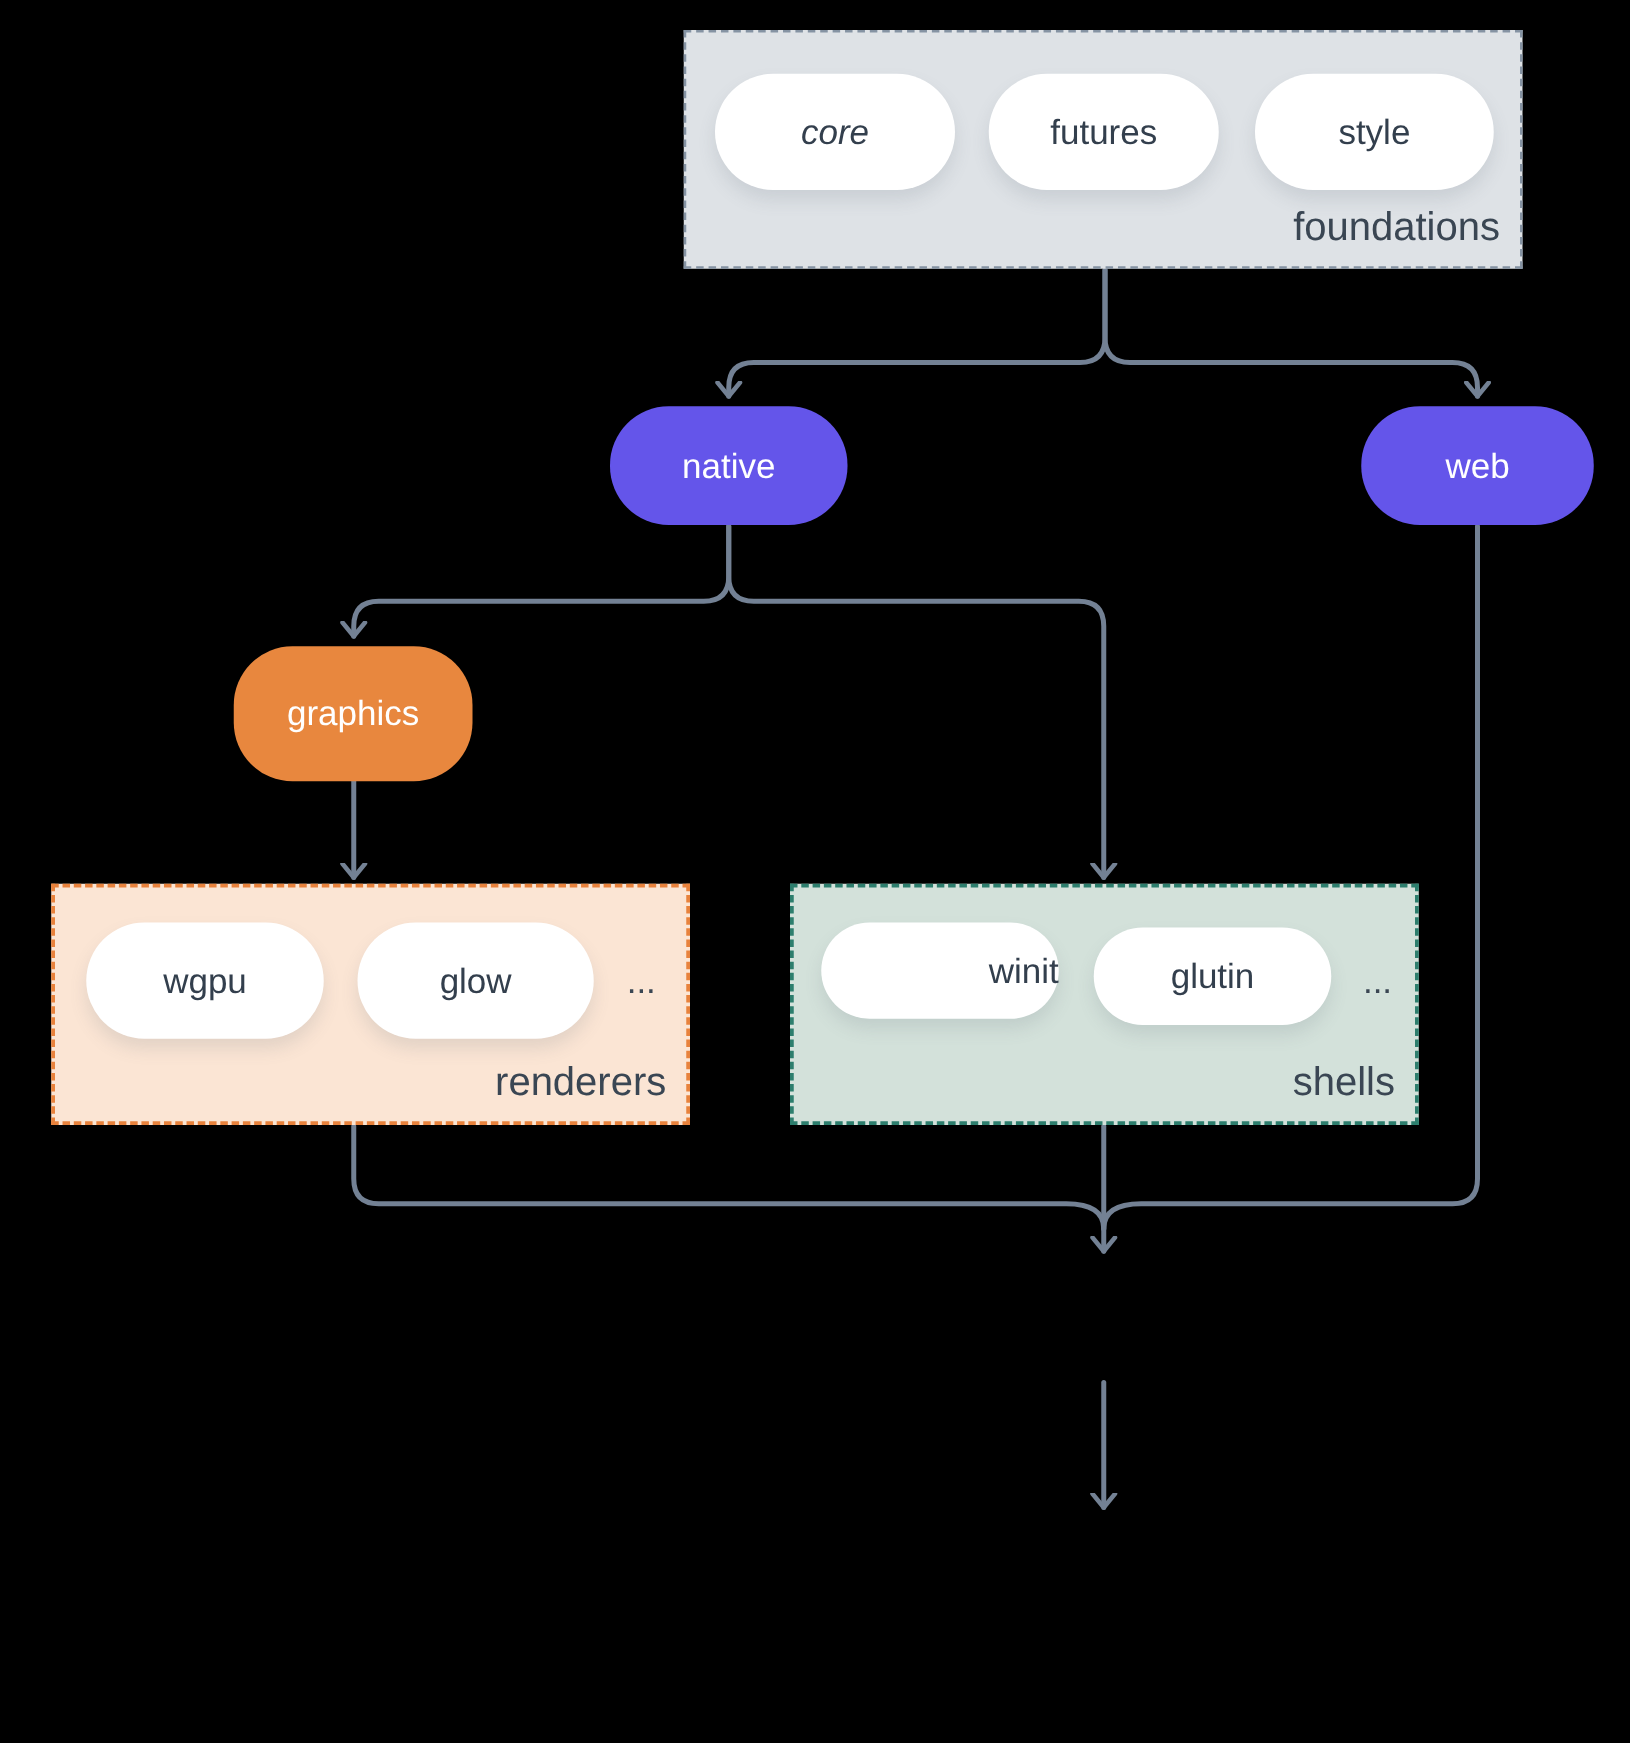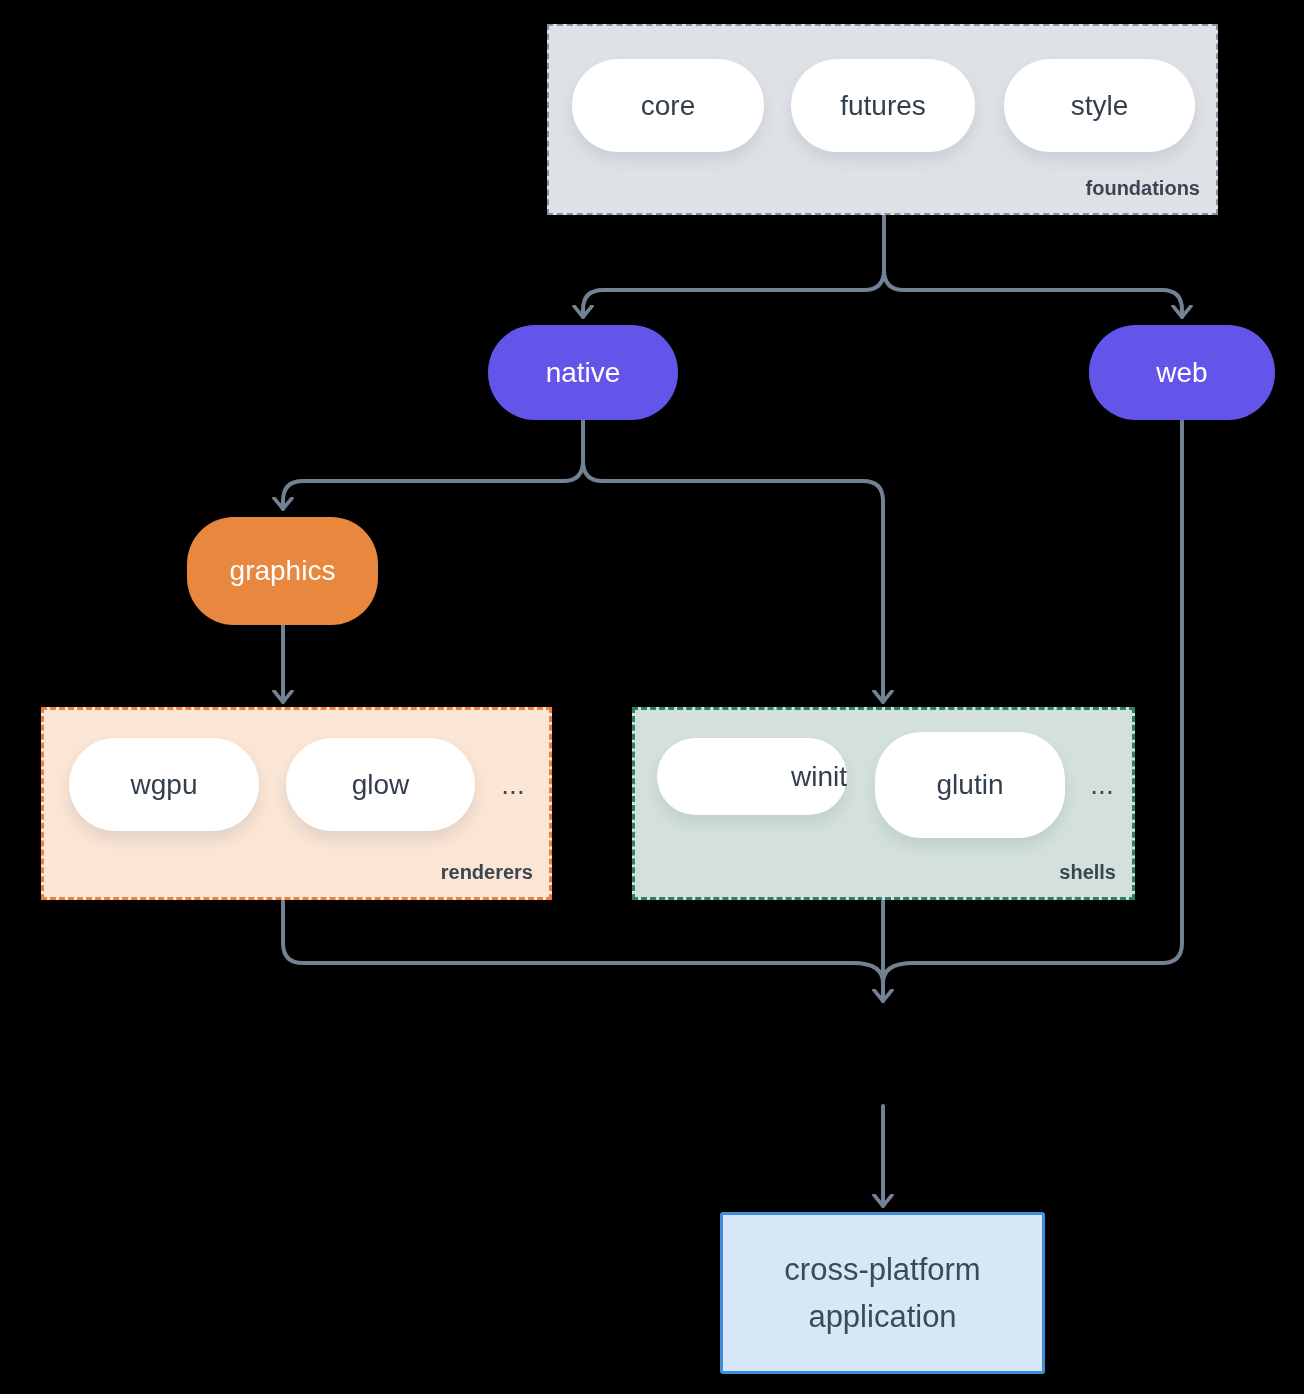--- a/index.html
+++ b/index.html
@@ -4,21 +4,21 @@
 <style>
   html,body{margin:0;padding:0;background:#000;}
   #canvas{
     position:relative;width:1304px;height:1394px;background:#000000;
     font-family:"Liberation Sans", sans-serif;overflow:hidden;
   }
   .group{position:absolute;box-sizing:border-box;}
   .group-foundations{left:547px;top:24px;width:671px;height:191px;background:#dee2e6;border:2px dashed #8593a3;}
   .group-renderers{left:25px;top:707px;width:511px;height:193px;background:#fbe5d4;border:3px dashed #e8823c;margin-left:16px;}
   .group-shells{left:632px;top:707px;width:503px;height:193px;background:#d3e1da;border:3px dashed #2d7e6d;}
-  .group-label{position:absolute;right:16px;bottom:13px;font-size:20px;color:#3a4653;font-weight:bold;}
+  .group-label{position:absolute;right:16px;bottom:13px;font-size:32px;color:#3a4653;}
   .pill{
     position:absolute;display:flex;align-items:center;justify-content:center;
     border-radius:47px;font-size:28px;color:#333f4d;
   }
   .pill-white{background:#ffffff;box-shadow:0 8px 14px rgba(100,110,125,0.16);}
   .pill-purple{background:#6455ea;color:#ffffff;}
   .pill-orange{background:#e8873e;color:#ffffff;}
   .pill-blue{background:#2e89d8;color:#ffffff;}
   .dots{position:absolute;font-size:28px;color:#3a4653;display:flex;align-items:center;justify-content:center;}
   .app-box{
@@ -47,21 +47,21 @@
       <path d="M583 421 V461 Q583 481 603 481 H863 Q883 481 883 501 V702" marker-end="url(#arrowhead)"></path>
       <path d="M283 613 V702" marker-end="url(#arrowhead)"></path>
       <path d="M283 901 V943 Q283 963 303 963 H853 Q883 963 883 983"></path>
       <path d="M1182 421 V943 Q1182 963 1162 963 H913 Q883 963 883 983"></path>
       <path d="M883 901 V1001" marker-end="url(#arrowhead)"></path>
       <path d="M883 1106 V1206" marker-end="url(#arrowhead)"></path>
     </g>
   </svg>
 
   <div class="group group-foundations">
-    <div class="pill pill-white" style="left:23px;top:33px;width:192px;height:93px;">
+    <div class="pill pill-white" style="left:23px;top:33px;width:192px;height:93px;font-style:italic;">
       <span>core</span>
     </div>
     <div class="pill pill-white" style="left:242px;top:33px;width:184px;height:93px;text-align:right;">
       <span>futures</span>
     </div>
     <div class="pill pill-white" style="left:455px;top:33px;width:191px;height:93px;">
       <span>style</span>
     </div>
     <span class="group-label">foundations</span>
   </div>
@@ -85,26 +85,22 @@
       <span>glow</span>
     </div>
     <span class="dots" style="left:439px;top:28px;width:60px;height:93px;">...</span>
     <span class="group-label">renderers</span>
   </div>
 
   <div class="group group-shells">
     <div class="pill pill-white" style="left:22px;top:28px;width:190px;height:77px;justify-content:flex-end;">
       <span>winit</span>
     </div>
-    <div class="pill pill-white" style="left:240px;top:22px;width:190px;height:106px;">
+    <div class="pill pill-white" style="left:240px;top:32px;width:190px;height:78px;">
       <span>glutin</span>
     </div>
     <span class="dots" style="left:437px;top:28px;width:60px;height:93px;">...</span>
     <span class="group-label">shells</span>
   </div>
 
 
-  <div class="app-box">
-    <span>cross-platform</span>
-    <span>application</span>
-  </div>
 
 </div>
 
 </body></html>

